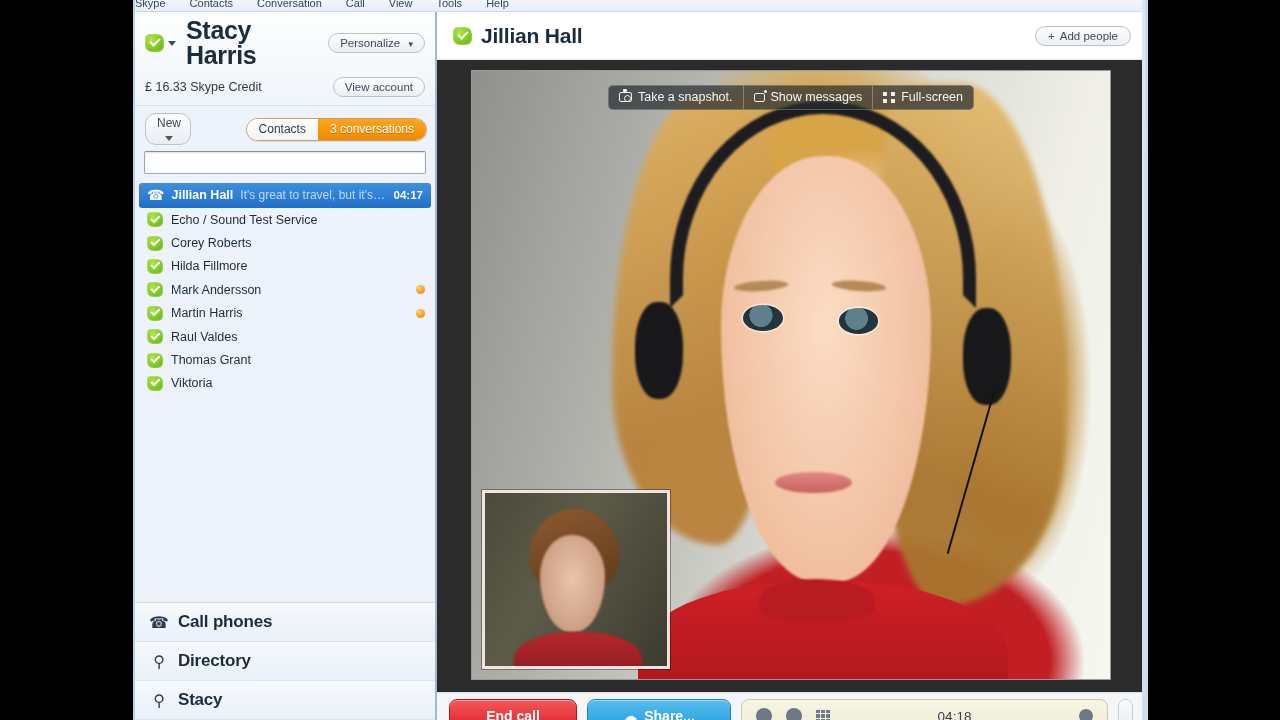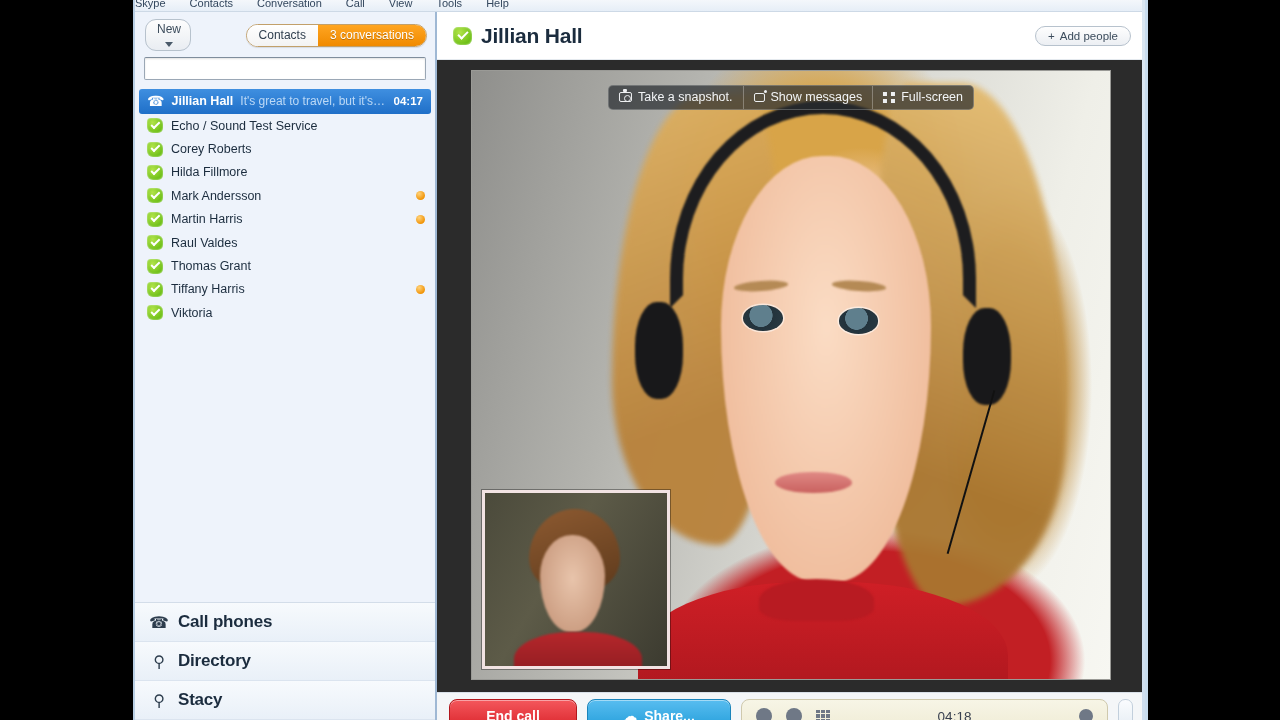--- a/index.html
+++ b/index.html
@@ -317,20 +317,35 @@
       <span>Call</span>
       <span>View</span>
       <span>Tools</span>
       <span>Help</span>
     </div>
 
     <div class="body-row">
 
       <div id="sidebar">
 
+        <div class="acct">
+          <div class="acct-row">
+            <span class="presence"></span>
+            <span class="caret"></span>
+            <span class="username">Stacy Harris</span>
+            <span class="pillbtn">
+              <span>Personalize</span>
+              <span style="margin-left:5px;font-size:9px;">▾</span>
+            </span>
+          </div>
+          <div class="acct-row">
+            <span class="credit">£ 16.33 Skype Credit</span>
+            <span class="pillbtn">View account</span>
+          </div>
+        </div>
 
         <div class="tabrow">
           <span class="newbtn">
             <span>New</span>
             <span class="caret"></span>
           </span>
           <span class="segment">
             <span class="seg off">Contacts</span>
             <span class="seg on">3 conversations</span>
           </span>
@@ -370,25 +385,20 @@
             <span class="c-name">Martin Harris</span>
             <span class="c-dot"></span>
           </div>
           <div class="contact">
             <span class="presence sm"></span>
             <span class="c-name">Raul Valdes</span>
           </div>
           <div class="contact">
             <span class="presence sm"></span>
             <span class="c-name">Thomas Grant</span>
-          </div>
-          <div class="contact">
-            <span class="presence sm"></span>
-            <span class="c-name">Tiffany Harris</span>
-            <span class="c-dot"></span>
           </div>
           <div class="contact">
             <span class="presence sm"></span>
             <span class="c-name">Viktoria</span>
           </div>
         </div>
 
         <div class="bottom-nav">
           <div class="bnav">
             <span class="gi">☎</span>

